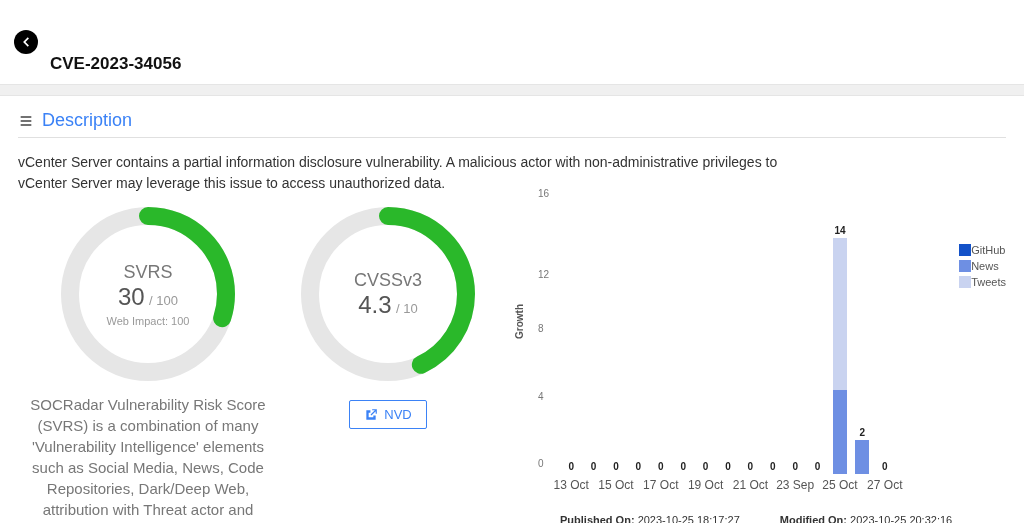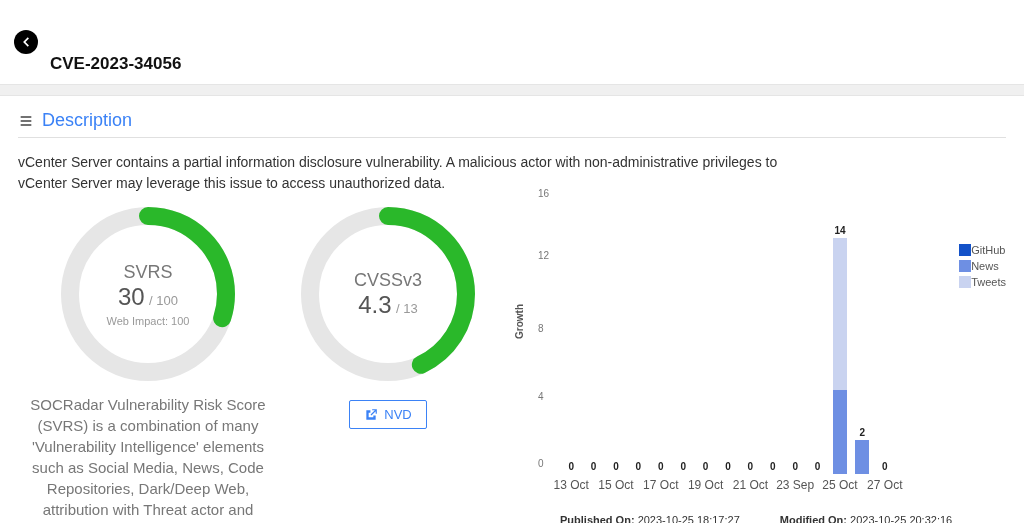--- a/index.html
+++ b/index.html
@@ -85,39 +85,39 @@
     </div>
 
     <div class="gauge-col" style="flex:0 0 220px">
       <div class="gauge-wrap">
         <svg viewBox="0 0 120 120">
           <circle cx="60" cy="60" r="52" stroke="#e6e6e6" stroke-width="12" fill="none"></circle>
           <circle id="cvss-arc" cx="60" cy="60" r="52" stroke="#2ab82a" stroke-width="12" fill="none" stroke-linecap="round" transform="rotate(-90 60 60)" stroke-dasharray="326.7256359733385" stroke-dashoffset="186.23361250480298"></circle>
         </svg>
         <div class="gauge-center">
           <div class="gauge-label">CVSSv3</div>
-          <div><span class="gauge-value">4.3</span> <span class="gauge-max">/ 13</span></div>
+          <div><span class="gauge-value">4.3</span> <span class="gauge-max">/ 10</span></div>
         </div>
       </div>
       <button class="nvd-btn">
         <svg width="14" height="14" viewBox="0 0 24 24">
             <path d="M14 3h7v7M21 3l-9 9M5 5h5v2H7v10h10v-3h2v5H5z"></path>
           </svg>
         <span>NVD</span>
       </button>
     </div>
 
     <div class="chart-col">
       <div class="chart-area">
         <div class="y-label">Growth</div>
         <div id="yticks">
             <div class="y-tick" style="position: absolute; left: 20px; bottom: 30px;">0</div>
             <div class="y-tick" style="position: absolute; left: 20px; bottom: 97.5px;">4</div>
             <div class="y-tick" style="position: absolute; left: 20px; bottom: 165px;">8</div>
-            <div class="y-tick" style="position: absolute; left: 20px; bottom: 238px;">12</div>
+            <div class="y-tick" style="position: absolute; left: 20px; bottom: 219px;">12</div>
             <div class="y-tick" style="position: absolute; left: 20px; bottom: 300px;">16</div>
           </div>
         <div class="plot" id="plot">
             <div class="bar-group" style="left: 3.33333%;">
               <div class="bar-label">0</div>
             </div>
             <div class="bar-group" style="left: 10%;">
               <div class="bar-label">0</div>
             </div>
             <div class="bar-group" style="left: 16.6667%;">

